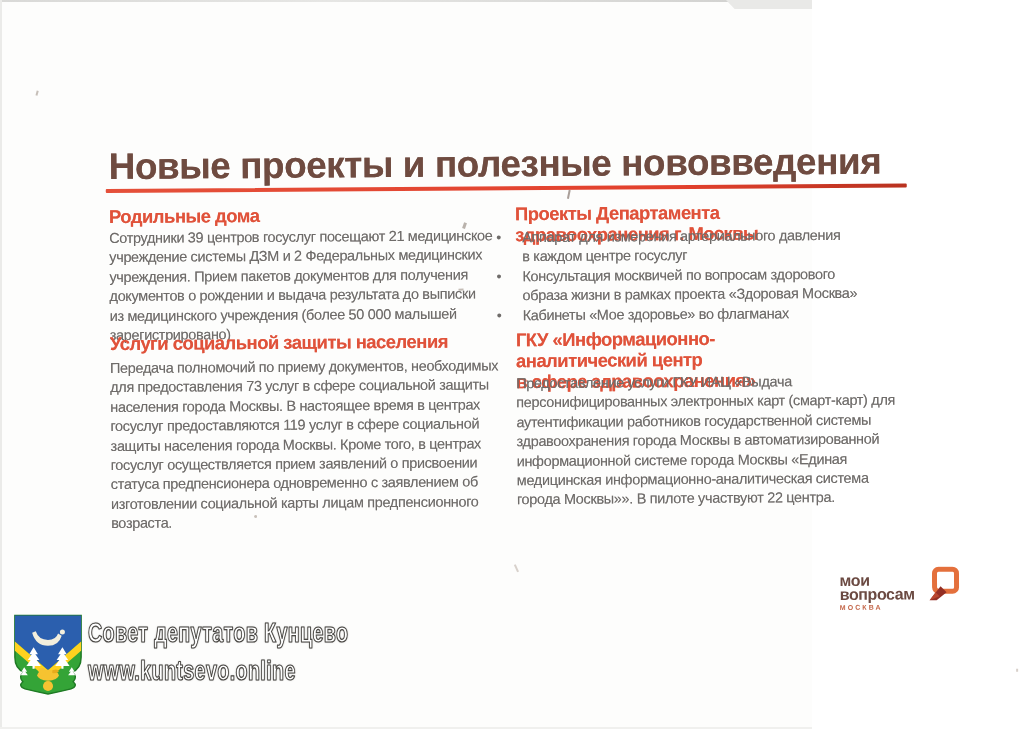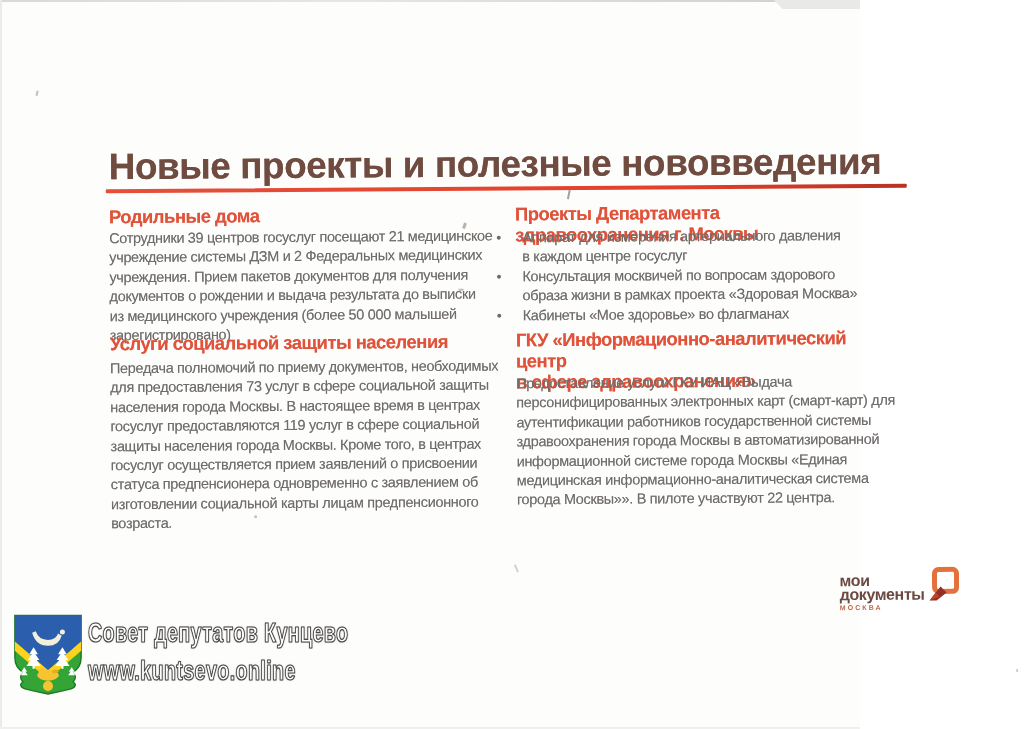--- a/index.html
+++ b/index.html
@@ -1,21 +1,21 @@
 <!DOCTYPE html>
 <html><head>
 <meta charset="utf-8">
 <style>
   html,body{margin:0;padding:0;}
   body{
     width:1024px;height:729px;overflow:hidden;
     background:#ffffff;
     font-family:"Liberation Sans", sans-serif;
   }
-  .page{position:relative;width:812px;height:729px;background:#fdfdfc;padding-left:48px;}
+  .page{position:relative;width:812px;height:729px;background:#fdfdfc;}
 
   
   .edge-top{position:absolute;top:0;left:0;right:0;height:2px;
     background:linear-gradient(90deg,#d9d9d7,#e6e6e4 40%,#cfcfcd);}
   .edge-left{position:absolute;top:0;left:0;width:2px;height:100%;background:#ebebe9;}
   .edge-bottom{position:absolute;bottom:0;left:0;right:0;height:2px;background:#f0f0ee;}
   .corner-tr{position:absolute;top:0;right:0;width:86px;height:9px;background:#e9e9e7;
     clip-path:polygon(0 0,100% 0,100% 100%,10% 100%);}
 
   .speck{position:absolute;opacity:.75;}
@@ -153,21 +153,21 @@
     <div class="mdlogo">
       <span class="md-icon">
         <svg width="32" height="36" viewBox="0 0 32 36">
           <rect x="7" y="3" width="22" height="22" rx="4" fill="none" stroke="#e4703c" stroke-width="5"></rect>
           <polygon points="2,34 13,20 19,26 9,34" fill="#942f24"></polygon>
           <polygon points="2,34 8,26 12,30" fill="#b9462e"></polygon>
         </svg>
       </span>
       <span class="md-text">
         <span class="md-l1">мои</span>
-        <span class="md-l2">документы</span>
+        <span class="md-l2">вопросам</span>
         <span class="md-l3">МОСКВА</span>
       </span>
     </div>
 
     <div class="speck" style="left:569px;top:191px;width:2px;height:9px;background:#8d7f78;transform:rotate(12deg);"></div>
     <div class="speck" style="left:464px;top:223px;width:3px;height:6px;background:#a29890;transform:rotate(20deg);"></div>
     <div class="speck" style="left:459px;top:289px;width:5px;height:2px;background:#b0a59d;"></div>
     <div class="speck" style="left:514px;top:565px;width:2px;height:8px;background:#cbc2bb;transform:rotate(-24deg);"></div>
     <div class="speck" style="left:253px;top:514px;width:3px;height:3px;border-radius:50%;background:#b5aba3;"></div>
     <div class="speck" style="left:38px;top:88px;width:2px;height:5px;background:#b3a9a1;transform:rotate(15deg);"></div>

